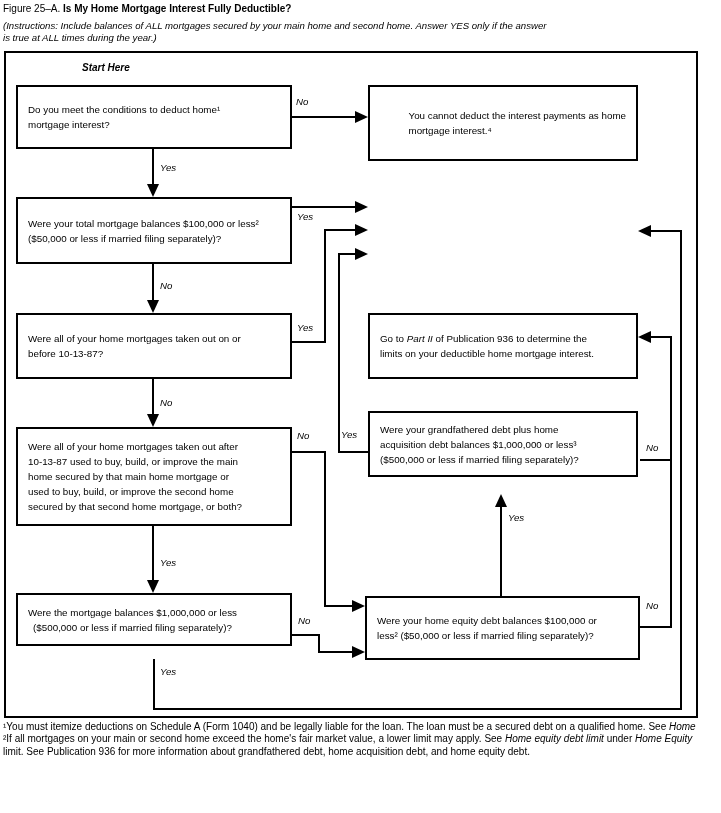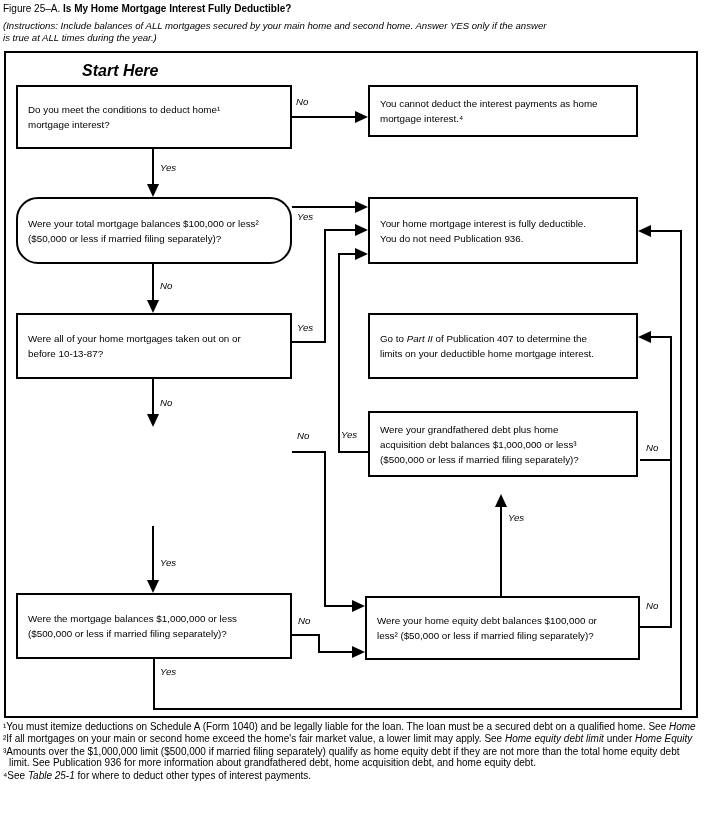--- a/index.html
+++ b/index.html
@@ -4,21 +4,21 @@
 <style>
   html,body{margin:0;padding:0;background:#fff;}
   #canvas{position:relative;width:721px;height:813px;background:#fff;color:#000;
           font-family:"Liberation Sans",sans-serif;overflow:hidden;}
   .abs{position:absolute;}
   #title{left:3px;top:3px;font-size:10px;white-space:nowrap;}
   #title .fig{font-weight:normal;}
   #title .main{font-weight:bold;}
   #instructions{left:3px;top:20px;font-style:italic;font-size:9.6px;line-height:11.5px;white-space:pre-line;}
   #outer-border{left:4px;top:51px;width:694px;height:667px;border:2px solid #000;box-sizing:border-box;}
-  #start-here{left:82px;top:62px;font-weight:bold;font-style:italic;font-size:16px;}
+  #start-here{left:82px;top:62px;font-weight:bold;font-style:italic;font-size:10px;}
   .box{border:2px solid #000;box-sizing:border-box;background:#fff;display:flex;align-items:center;}
   .box .txt{padding:0 10px;font-size:9.8px;line-height:15px;white-space:pre-line;}
   .it{font-style:italic;}
   .lbl{font-style:italic;font-size:9.7px;line-height:10px;}
   .ln{background:#000;}
   .arr{width:0;height:0;}
   .arr.r{border-top:6px solid transparent;border-bottom:6px solid transparent;border-left:13px solid #000;}
   .arr.l{border-top:6px solid transparent;border-bottom:6px solid transparent;border-right:13px solid #000;}
   .arr.d{border-left:6px solid transparent;border-right:6px solid transparent;border-top:13px solid #000;}
   .arr.u{border-left:6px solid transparent;border-right:6px solid transparent;border-bottom:13px solid #000;}
@@ -38,46 +38,49 @@
   <div id="instructions" class="abs">(Instructions: Include balances of ALL mortgages secured by your main home and second home. Answer YES only if the answer
 is true at ALL times during the year.)</div>
 
   <div id="outer-border" class="abs"></div>
   <div id="start-here" class="abs">Start Here</div>
 
   <div class="box abs" style="left:16px;top:85px;width:276px;height:64px;">
     <div class="txt">Do you meet the conditions to deduct home¹
 mortgage interest?</div>
   </div>
-  <div class="box abs" style="left:368px;top:85px;width:270px;height:52px;">
+  <div class="box abs" style="left:368px;top:85px;width:270px;height:76px;justify-content:flex-end;">
     <div class="txt">You cannot deduct the interest payments as home
 mortgage interest.⁴</div>
   </div>
-  <div class="box abs" style="left:16px;top:197px;width:276px;height:67px;border-radius:22px;">
+  <div class="box abs" style="left:16px;top:197px;width:276px;height:67px;">
     <div class="txt">Were your total mortgage balances $100,000 or less²
 ($50,000 or less if married filing separately)?</div>
-  </div>
-  <div class="box abs" style="left:368px;top:197px;width:270px;height:67px;">
-    <div class="txt">Your home mortgage interest is fully deductible.
-You do not need Publication 936.</div>
   </div>
   <div class="box abs" style="left:16px;top:313px;width:276px;height:66px;">
     <div class="txt">Were all of your home mortgages taken out on or
 before 10-13-87?</div>
   </div>
   <div class="box abs" style="left:368px;top:313px;width:270px;height:66px;">
-    <div class="txt"><span>Go to </span><span class="it">Part II</span><span> of Publication 407 to determine the
+    <div class="txt"><span>Go to </span><span class="it">Part II</span><span> of Publication 936 to determine the
 limits on your deductible home mortgage interest.</span></div>
+  </div>
+  <div class="box abs" style="left:16px;top:427px;width:276px;height:99px;">
+    <div class="txt">Were all of your home mortgages taken out after
+10-13-87 used to buy, build, or improve the main
+home secured by that main home mortgage or
+used to buy, build, or improve the second home
+secured by that second home mortgage, or both?</div>
   </div>
   <div class="box abs" style="left:368px;top:411px;width:270px;height:66px;">
     <div class="txt">Were your grandfathered debt plus home
 acquisition debt balances $1,000,000 or less³
 ($500,000 or less if married filing separately)?</div>
   </div>
-  <div class="box abs" style="left:16px;top:593px;width:276px;height:66px;">
+  <div class="box abs" style="left:16px;top:593px;width:276px;height:53px;text-align:center;">
     <div class="txt">Were the mortgage balances $1,000,000 or less
 ($500,000 or less if married filing separately)?</div>
   </div>
   <div class="box abs" style="left:365px;top:596px;width:275px;height:64px;">
     <div class="txt">Were your home equity debt balances $100,000 or
 less² ($50,000 or less if married filing separately)?</div>
   </div>
 
   <div class="ln abs" style="left:292px;top:116px;width:64px;height:2px;"></div>
   <div class="ln abs" style="left:292px;top:206px;width:64px;height:2px;"></div>
@@ -138,21 +141,17 @@
   <div class="lbl abs" style="left:646px;top:601px;">No</div>
 
   <div id="footnotes" class="abs">
     <div class="fn">
         <div class="fl"><span>¹You must itemize deductions on Schedule A (Form 1040) and be legally liable for the loan. The loan must be a secured debt on a qualified home. See </span><span class="it">Home</span></div>
       </div>
     <div class="fn">
         <div class="fl"><span>²If all mortgages on your main or second home exceed the home's fair market value, a lower limit may apply. See </span><span class="it">Home equity debt limit</span><span> under </span><span class="it">Home Equity</span></div>
       </div>
     <div class="fn">
-        <div class="fl"><span>³Amounts over the $1,000,000 limit ($500,000 if married filing separately) qualify as home equity debt if they are not more than the total home equity debt</span></div>
         <div class="fl"><span>limit. See Publication 936 for more information about grandfathered debt, home acquisition debt, and home equity debt.</span></div>
-      </div>
-    <div class="fn">
-        <div class="fl"><span>⁴See </span><span class="it">Table 25-1</span><span> for where to deduct other types of interest payments.</span></div>
       </div>
   </div>
 
 </div>
 
 </body></html>

